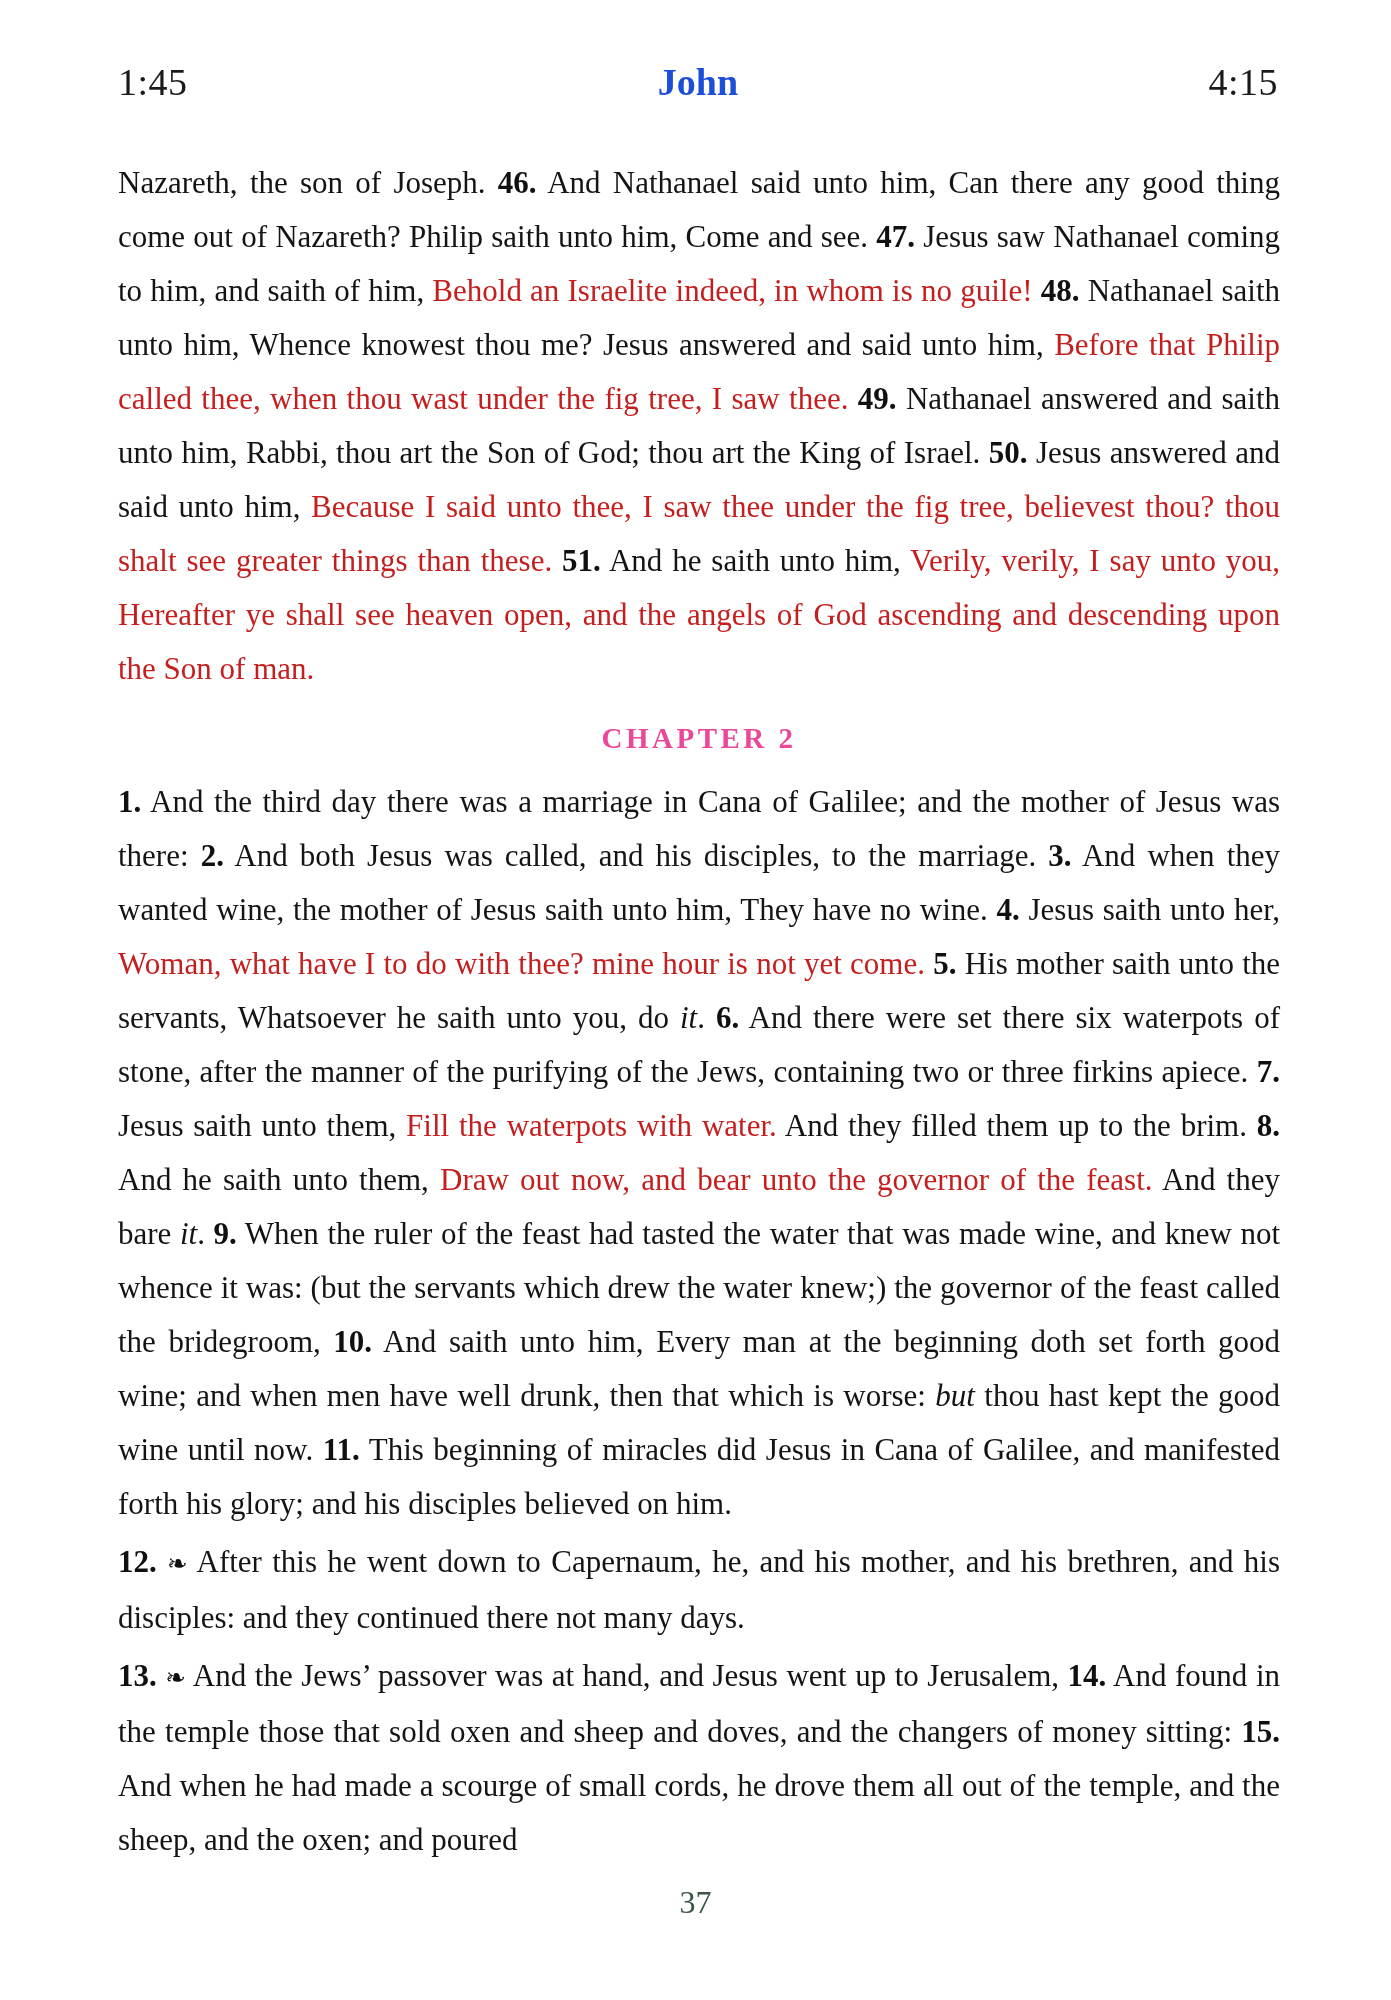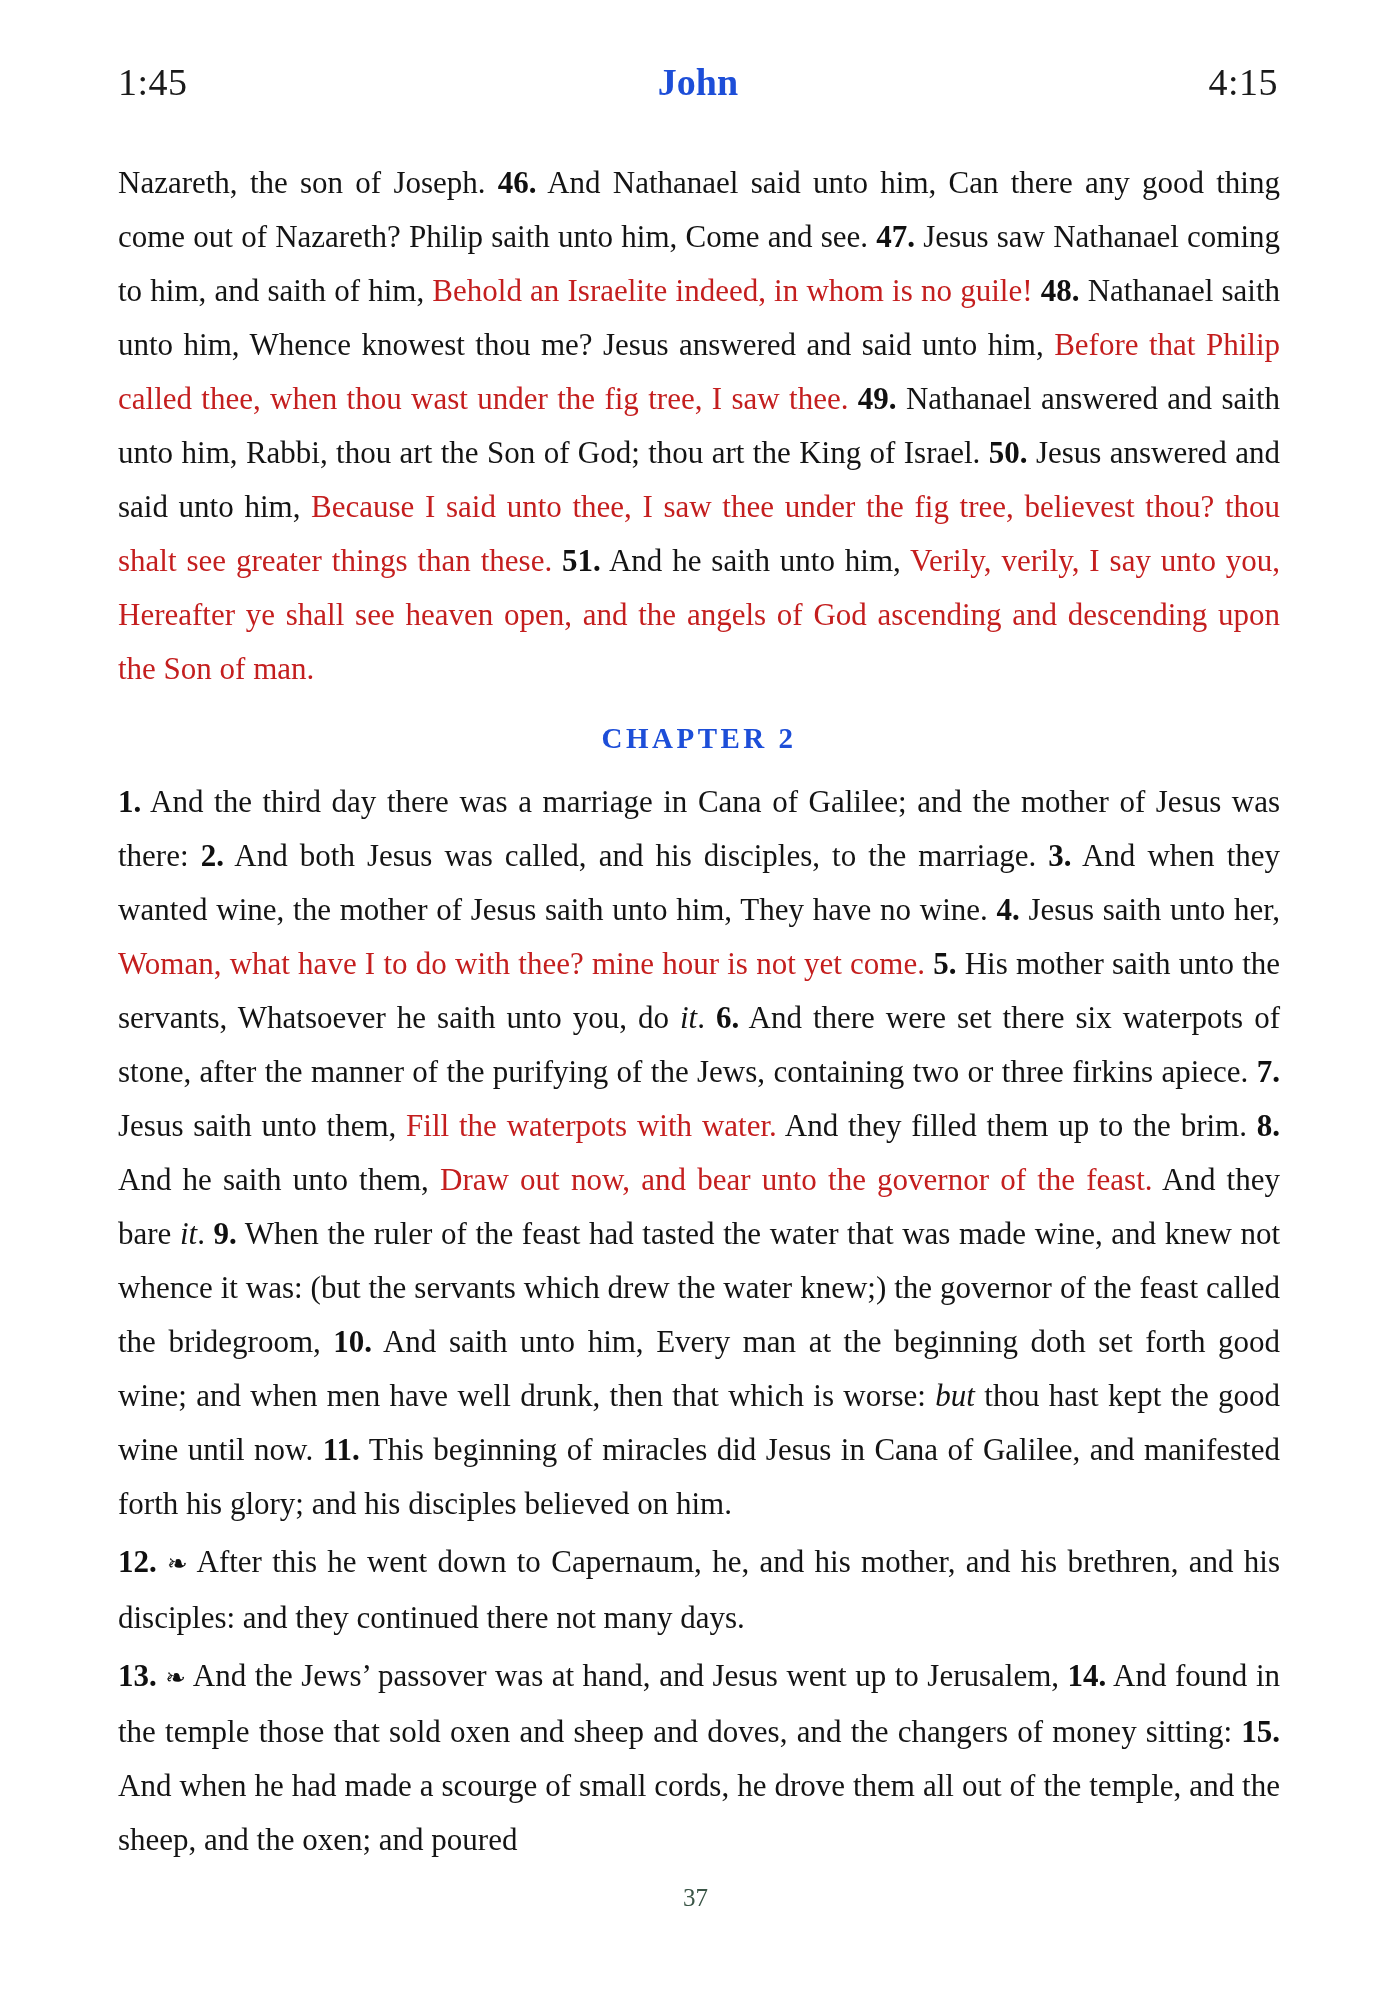--- a/index.html
+++ b/index.html
@@ -41,38 +41,38 @@
     line-height: 54px;
     text-align: justify;
     color: #141414;
   }
   p.scripture + p.scripture { margin-top: 4px; }
   .chapter-heading {
     text-align: center;
     font-weight: 700;
     font-size: 29px;
     letter-spacing: 3.5px;
-    color: #1d4ed8;
+    color: #ec4899;
     margin: 26px 0 20px 0;
   }
   .seg-verse { font-weight: 700; color: #101010; }
   .seg-red { color: #c41e1e; }
   .seg-italic { font-style: italic; }
   .seg-ornament {
     font-family: "DejaVu Sans", sans-serif;
     font-size: 0.8em;
     color: #101010;
   }
   .page-footer {
     position: absolute;
     top: 1884px;
     left: 0;
     width: 100%;
     text-align: center;
-    font-size: 25px;
+    font-size: 32px;
     color: #3a5546;
   }
 </style>
 </head>
 <body>
 
 <div class="page">
 
   <div class="running-header">
     <span class="ref">1:45</span>

